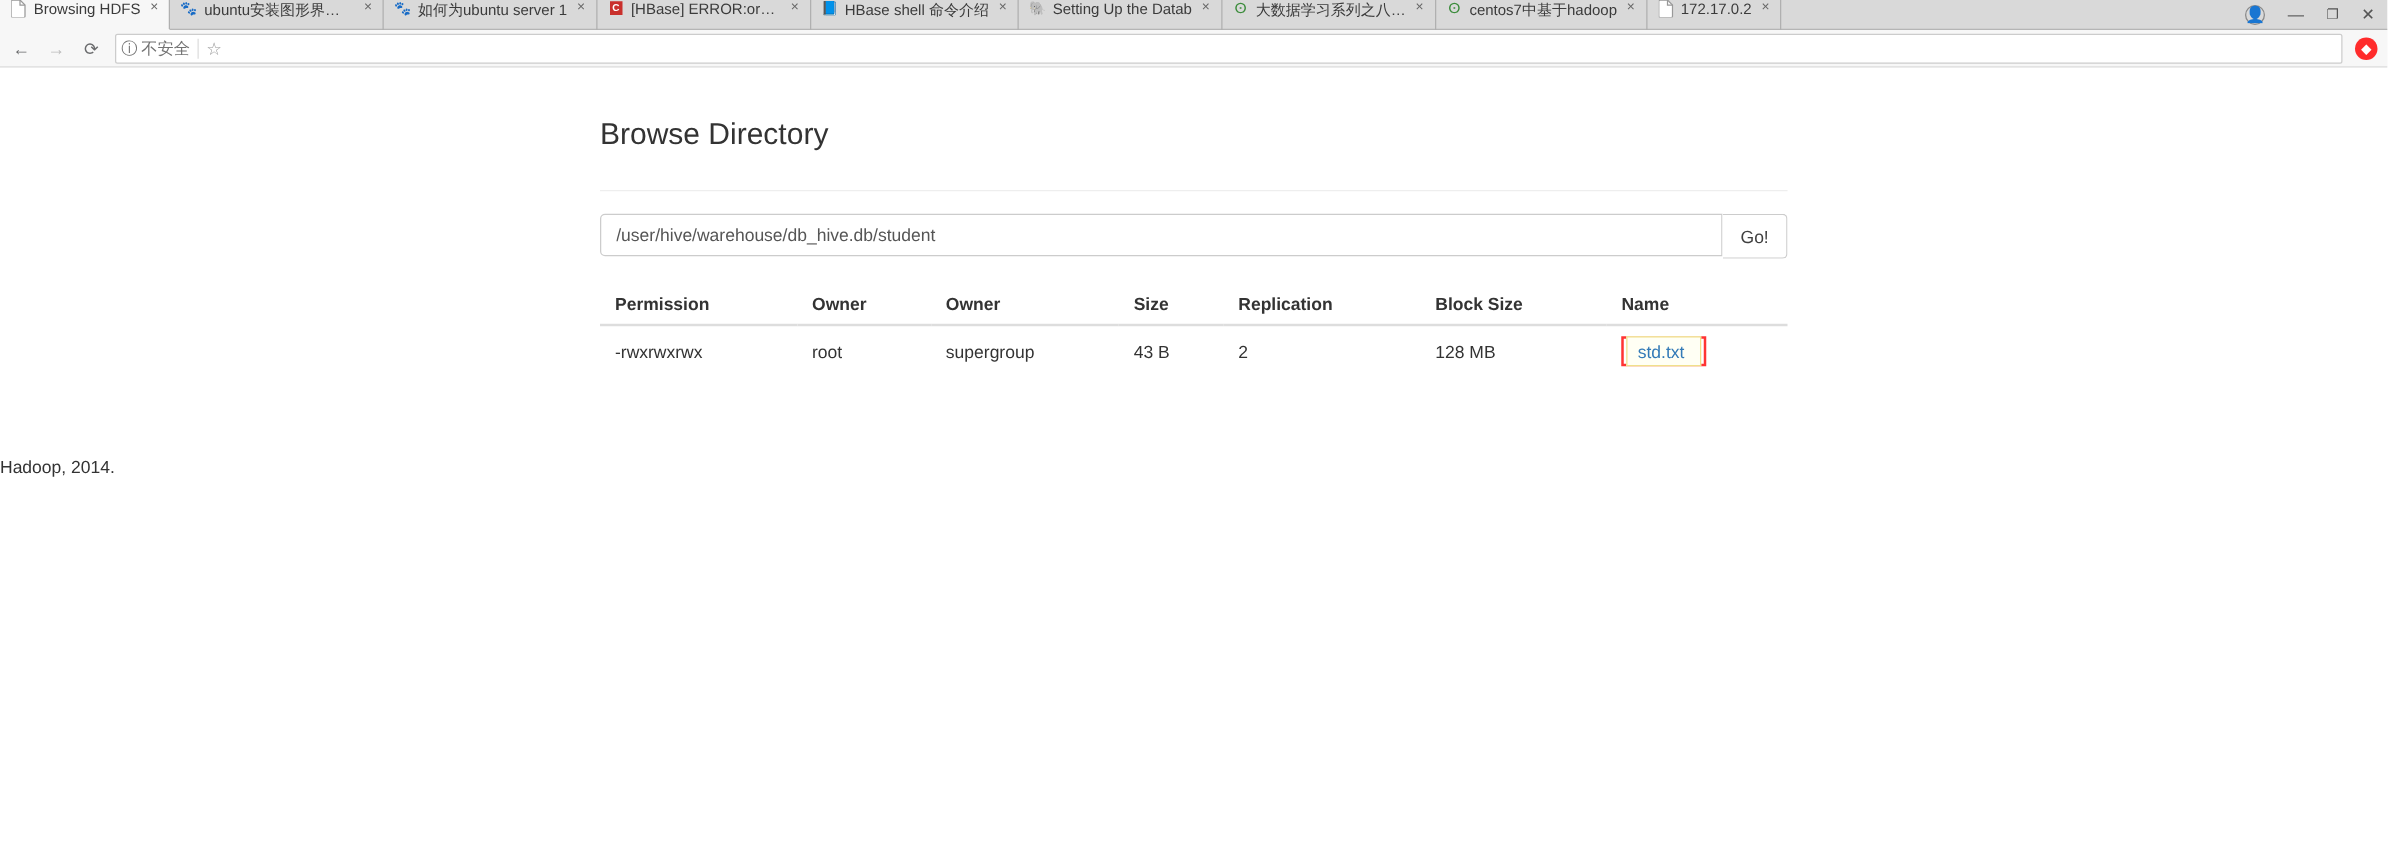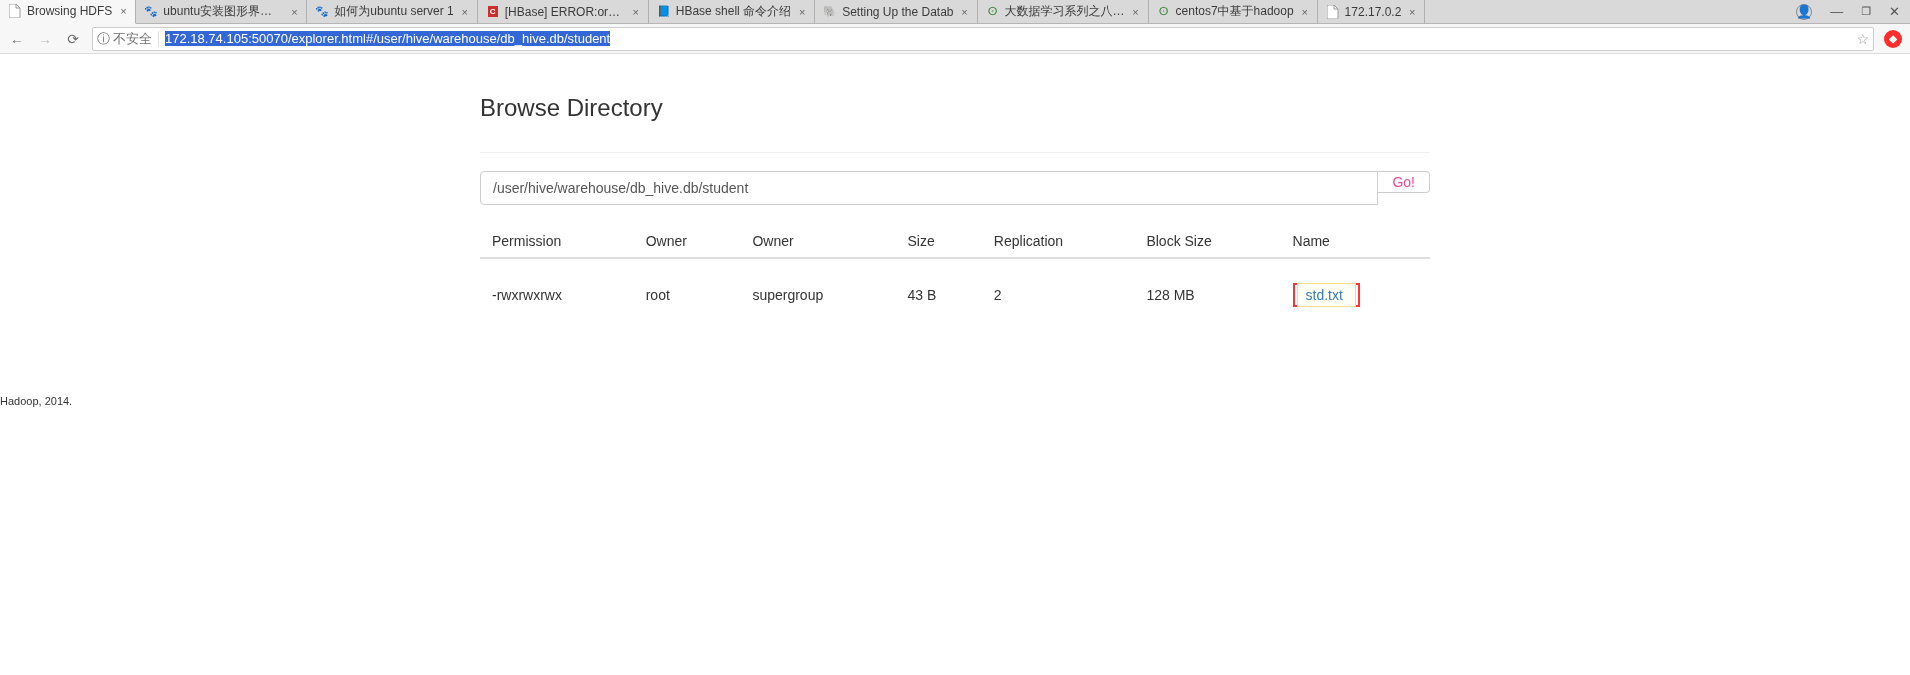--- a/index.html
+++ b/index.html
@@ -1,21 +1,21 @@
 <!DOCTYPE html>
 <html><head>
   <meta charset="utf-8">
   <style>
     * { margin: 0; padding: 0; box-sizing: border-box; }
     body { font-family: "Helvetica Neue", Helvetica, Arial, "Microsoft YaHei", sans-serif; font-size: 13px; color: #333; background: #fff; }
 
     
     .browser-chrome { background: #f2f2f2; }
     .tab-strip { display: flex; align-items: center; height: 24px; background: #d9d9d9; border-bottom: 1px solid #b5b5b5; }
-    .tab { display: flex; align-items: center; height: 24px; padding: 0 6px 0 8px; border-right: 1px solid #b0b0b0; font-size: 12px; color: #3b3b3b; min-width: 0; gap: 5px; cursor: default; }
+    .tab { display: flex; height: 24px; padding: 0 6px 0 8px; border-right: 1px solid #b0b0b0; font-size: 12px; color: #3b3b3b; min-width: 0; gap: 5px; cursor: default; }
     .tab.active { background: #f7f7f7; border-bottom: 1px solid #f7f7f7; }
     .tab .favicon { width: 14px; height: 14px; flex: 0 0 14px; display: flex; align-items: center; justify-content: center; font-size: 11px; }
     .tab .tab-title { white-space: nowrap; overflow: hidden; text-overflow: ellipsis; max-width: 120px; }
     .tab .tab-close { width: 12px; height: 12px; font-size: 11px; color: #666; text-align: center; line-height: 12px; }
     .window-controls { margin-left: auto; display: flex; align-items: center; gap: 18px; padding: 0 10px; color: #555; }
     .window-controls span { font-size: 13px; }
     .user-circle { width: 16px; height: 16px; border-radius: 50%; border: 1.5px solid #888; display: flex; align-items: center; justify-content: center; font-size: 9px; color: #888; }
 
     .nav-bar { display: flex; align-items: center; height: 30px; padding: 0 8px; gap: 10px; background: #f7f7f7; border-bottom: 1px solid #ddd; }
     .nav-icon { width: 18px; height: 18px; color: #6a6b6d; display: flex; align-items: center; justify-content: center; font-size: 14px; }
@@ -27,30 +27,30 @@
     .url-selected { background: #3367d6; color: #fff; padding: 1px 0; }
     .star-icon { color: #999; font-size: 14px; }
     .ext-icon { width: 18px; height: 18px; background: #ff2c2c; border-radius: 50%; display: flex; align-items: center; justify-content: center; color: #fff; font-size: 10px; font-weight: bold; }
 
     
     .page { max-width: 970px; margin: 0 auto; padding: 40px 10px 0; }
     .page h1 { font-size: 24px; font-weight: 400; color: #333; margin-bottom: 30px; }
     hr.sep { border: none; border-top: 1px solid #eee; margin-bottom: 18px; }
     .path-row { display: flex; margin-bottom: 20px; border-radius: 10px; }
     .path-input { flex: 1; height: 34px; border: 1px solid #ccc; border-radius: 4px 0 0 4px; padding: 0 12px; font-size: 14px; color: #555; outline: none; }
-    .go-btn { height: 22px; padding: 0 14px; border: 1px solid #ccc; border-left: none; border-radius: 0 4px 4px 0; background: #fff; font-size: 14px; color: #ec4899; cursor: pointer; }
+    .go-btn { height: 36px; padding: 0 14px; border: 1px solid #ccc; border-left: none; border-radius: 0 4px 4px 0; background: #fff; font-size: 14px; color: #404040; cursor: pointer; }
 
     table.listing { width: 100%; border-collapse: collapse; }
-    table.listing th { text-align: left; font-weight: 400; font-size: 14px; color: #333; padding: 8px 12px; border-bottom: 2px solid #ddd; }
-    table.listing td { font-size: 14px; color: #333; padding: 24px 12px; border-top: 1px solid #eee; }
+    table.listing th { text-align: left; font-weight: 700; font-size: 14px; color: #333; padding: 8px 12px; border-bottom: 2px solid #ddd; }
+    table.listing td { font-size: 14px; color: #333; padding: 8px 12px; border-top: 1px solid #eee; }
     .name-cell a { color: #337ab7; text-decoration: none; text-align: right; }
     .highlight-box { border: 2px solid #ff3333; padding: 2px; display: inline-block; }
     .highlight-inner { border: 1px solid #f0e08a; background: #fffff4; padding: 3px 12px 3px 8px; min-width: 92px; }
 
-    .footer { font-size: 11px; color: #333; margin-top: 60px; padding: 4px 0; }
+    .footer { font-size: 14px; color: #333; margin-top: 60px; padding: 4px 0; }
   </style>
 </head>
 <body>
 
 <div class="browser-chrome">
   <div class="tab-strip">
 
     <div id="tabs-container" style="display:flex;">
         <div class="tab active">
           <span class="favicon">
@@ -132,23 +132,20 @@
   <div class="nav-bar">
     <div class="nav-icon">←</div>
     <div class="nav-icon disabled">→</div>
     <div class="nav-icon">⟳</div>
     <div class="address-bar">
       <span class="insecure">
         <span>ⓘ</span>
         <span>不安全</span>
       </span>
       <span class="divider"></span>
-      <span class="url-text">
-        <span class="url-selected">172.18.74.105:50070/explorer.html#/user/hive/warehouse/db_hive.db/student</span>
-      </span>
       <span class="star-icon">☆</span>
     </div>
     <div class="ext-icon">◆</div>
   </div>
 </div>
 
 <div class="page">
   <h1>Browse Directory</h1>
   <hr class="sep">
   <div class="path-row">

